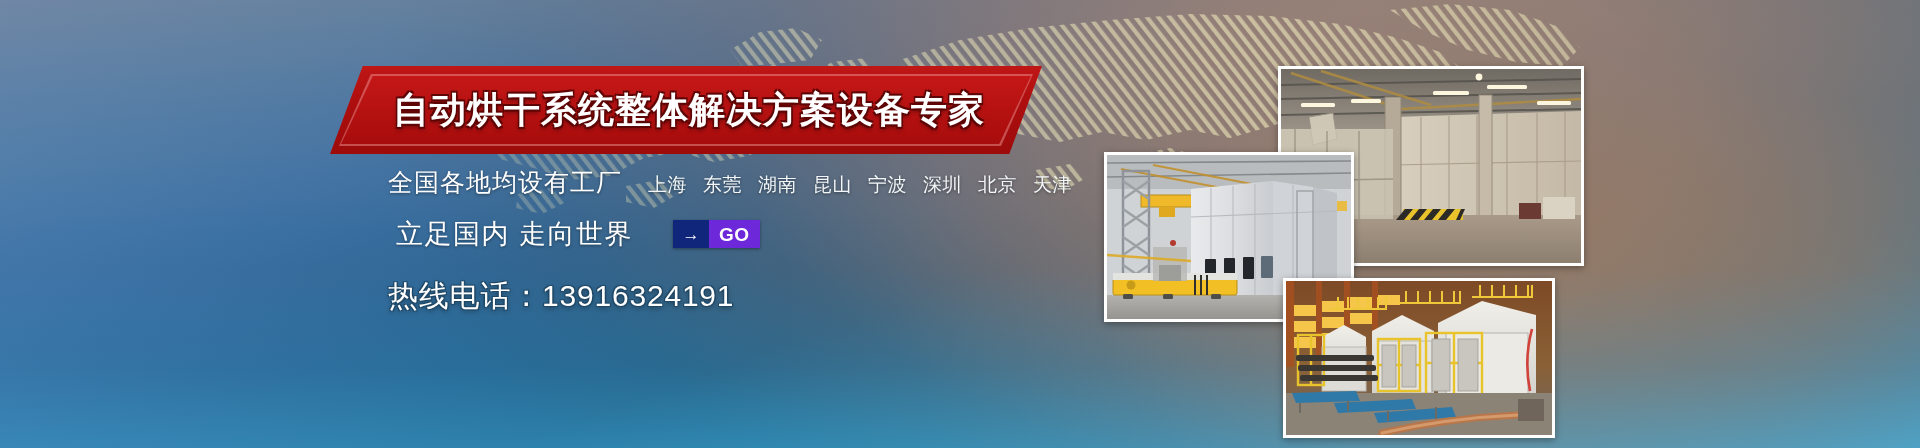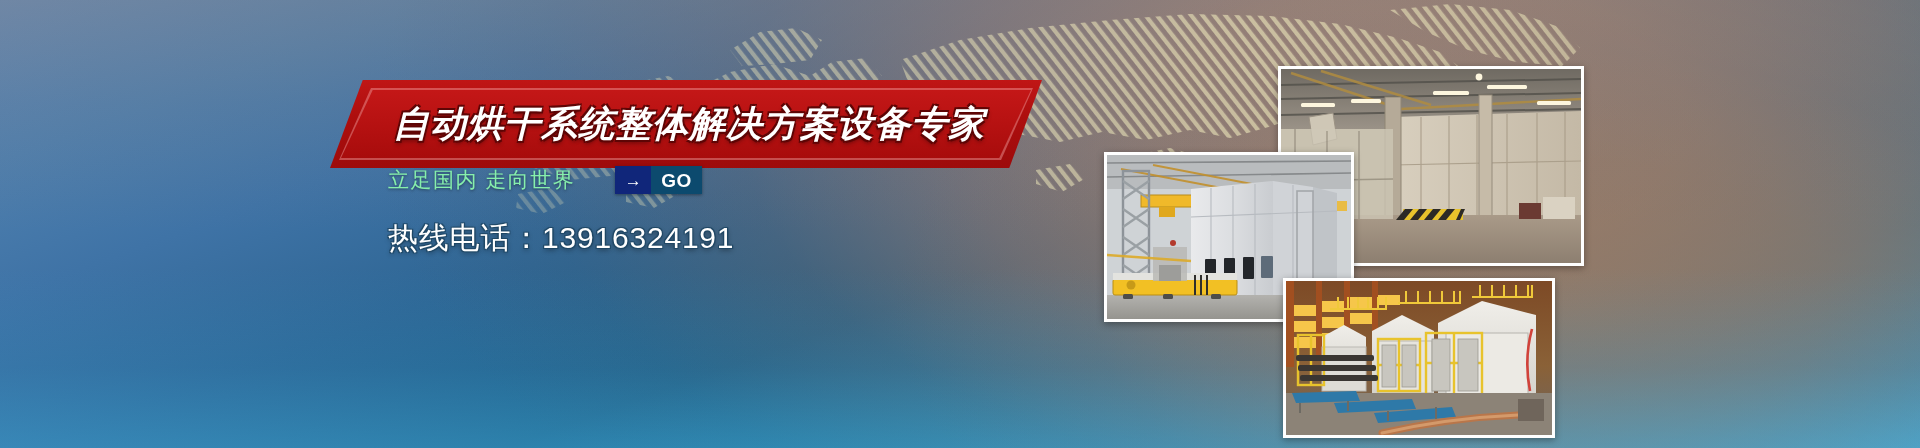--- a/index.html
+++ b/index.html
@@ -74,22 +74,22 @@
     left: 430px; top: -20px;
     width: 1180px; height: 300px;
     opacity: 0.62;
     pointer-events: none;
   }
   .worldmap svg { width: 100%; height: 100%; display:block; }
 
   
   .ribbon-wrap {
     position: absolute;
-    left: 330px; top: 80px;
-    width: 712px; height: 88px; font-style: italic;
+    left: 330px; top: 66px;
+    width: 712px; height: 88px;
   }
   .ribbon {
     position: absolute; inset: 0;
     background: linear-gradient(180deg, #c01616 0%, #ad0e0e 42%, #9d0b0b 100%);
     clip-path: polygon(4.6% 0%, 100% 0%, 95.4% 100%, 0% 100%);
     box-shadow: 0 2px 5px rgba(0,0,0,0.35);
   }
   .ribbon-hairline {
     position: absolute;
     left: 9px; right: 9px; top: 8px; bottom: 8px;
@@ -157,43 +157,44 @@
     text-shadow: 0 1px 3px rgba(0,0,0,0.45);
   }
   .city:last-child { margin-right: 0; }
 
   .line-slogan {
     display: flex; align-items: center;
     white-space: nowrap;
     margin-bottom: 24px;
   }
   .slogan-text {
-    color: #86efac;
-    font-size: 21px;
+    color: #ffffff;
+    font-size: 27px;
     letter-spacing: 1.5px;
     text-shadow: 0 1px 3px rgba(0,0,0,0.45);
+    margin-left: 8px;
   }
   .go-button {
     display: inline-flex;
     align-items: stretch;
     margin-left: 40px;
     height: 28px;
     box-shadow: 0 1px 3px rgba(0,0,0,0.4);
     cursor: pointer;
   }
   .go-arrow {
     background: #10267a;
     color: #ffffff;
     width: 36px;
     display: flex; align-items: center; justify-content: center;
     font-size: 17px; font-weight: bold;
     line-height: 1;
   }
   .go-label {
-    background: #0c4a6e;
+    background: #6d28d9;
     color: #ffffff;
     padding: 7px 10px;
     display: flex; align-items: center;
     font-size: 19px; font-weight: bold;
     letter-spacing: 0.5px;
     line-height: 1;
   }
 
   .line-hotline {
     color: #ffffff;
@@ -280,20 +281,33 @@
 
   <div class="ribbon-wrap">
     <div class="ribbon"></div>
     <div class="ribbon-hairline"></div>
     <div class="ribbon-title">自动烘干系统整体解决方案设备专家</div>
   </div>
 
   <div class="copy">
 
 
+    <div class="line-factories">
+      <span class="factories-head">全国各地均设有工厂</span>
+      <span class="city-list">
+        <span class="city">上海</span>
+        <span class="city">东莞</span>
+        <span class="city">湖南</span>
+        <span class="city">昆山</span>
+        <span class="city">宁波</span>
+        <span class="city">深圳</span>
+        <span class="city">北京</span>
+        <span class="city">天津</span>
+      </span>
+    </div>
 
     <div class="line-slogan">
       <span class="slogan-text">立足国内 走向世界</span>
       <span class="go-button">
         <span class="go-arrow">→</span>
         <span class="go-label">GO</span>
       </span>
     </div>
 
     <div class="line-hotline">热线电话：13916324191</div>

